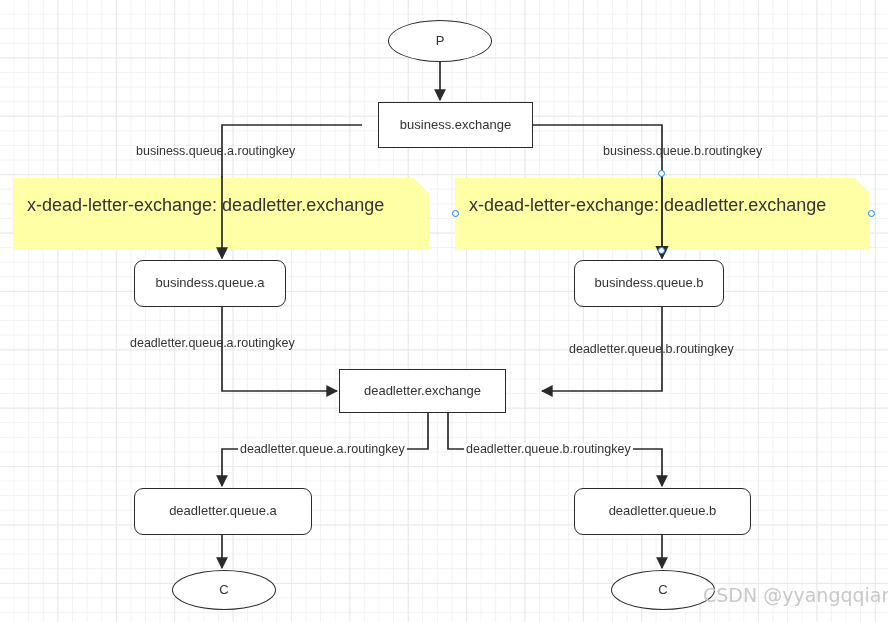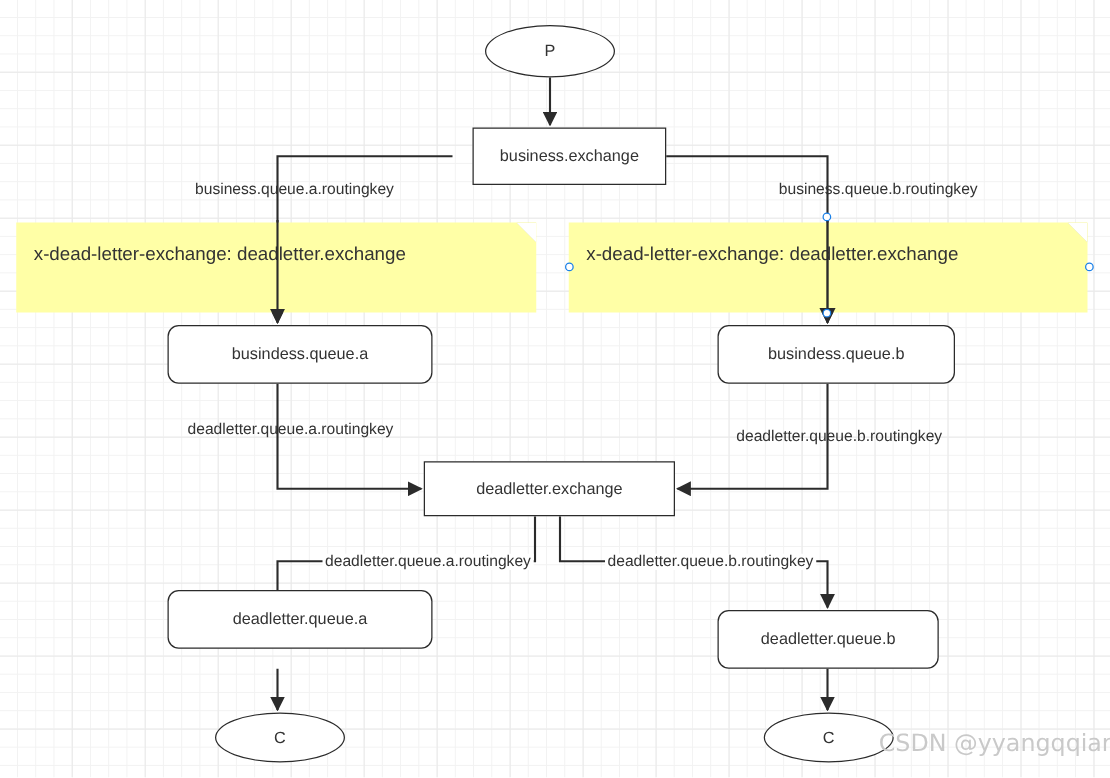--- a/index.html
+++ b/index.html
@@ -58,21 +58,21 @@
   }
   .node.ellipse {
     border: 1.8px solid #2b2b2b;
     border-radius: 50%;
   }
   .note {
     position: absolute;
     box-sizing: border-box;
     background: #ffffa6;
     color: #333333;
-    font-size: 15px;
+    font-size: 18px;
     padding: 14px 10px 10px 14px;
     line-height: 1.55;
     white-space: nowrap;
   }
   .note .fold {
     position: absolute;
     top: 0;
     right: 0;
     width: 16px;
     height: 16px;
@@ -83,21 +83,20 @@
   .note .note-line {
     display: block;
   }
   .edge-label {
     position: absolute;
     font-size: 12.5px;
     color: #333333;
     white-space: nowrap;
     background: transparent;
     line-height: 1;
-    margin-left: 20px;
   }
   .edge-label.on-white {
     background: #ffffff;
     padding: 0 2px;
   }
   .handle {
     position: absolute;
     width: 7px;
     height: 7px;
     box-sizing: border-box;
@@ -167,30 +166,30 @@
     <path d="M 222 176 L 222 258" stroke="#2b2b2b" stroke-width="1.7" fill="none" marker-end="url(#arrow2)"></path>
   </svg>
 
   <div id="node-layer">
       <div class="node ellipse" style="left: 388px; top: 20px; width: 104px; height: 42px;">
         <span>P</span>
       </div>
       <div class="node rect-sharp" style="left: 362px; top: 102px; width: 155px; height: 46px; margin-left: 16px;">
         <span>business.exchange</span>
       </div>
-      <div class="node rect-round" style="left: 134px; top: 260px; width: 212px; height: 47px;">
+      <div class="node rect-round" style="left: 134px; top: 260px; width: 152px; height: 47px;">
         <span>busindess.queue.a</span>
       </div>
-      <div class="node rect-round" style="left: 574px; top: 260px; width: 190px; height: 47px;">
+      <div class="node rect-round" style="left: 574px; top: 260px; width: 150px; height: 47px;">
         <span>busindess.queue.b</span>
       </div>
-      <div class="node rect-sharp" style="left: 339px; top: 369px; width: 201px; height: 44px;">
+      <div class="node rect-sharp" style="left: 339px; top: 369px; width: 167px; height: 44px;">
         <span>deadletter.exchange</span>
       </div>
-      <div class="node rect-round" style="left: 134px; top: 472px; width: 212px; height: 47px;">
+      <div class="node rect-round" style="left: 134px; top: 488px; width: 178px; height: 47px;">
         <span>deadletter.queue.a</span>
       </div>
       <div class="node rect-round" style="left: 574px; top: 488px; width: 177px; height: 47px;">
         <span>deadletter.queue.b</span>
       </div>
       <div class="node ellipse" style="left: 172px; top: 570px; width: 104px; height: 40px;">
         <span>C</span>
       </div>
       <div class="node ellipse" style="left: 611px; top: 570px; width: 104px; height: 40px;">
         <span>C</span>

